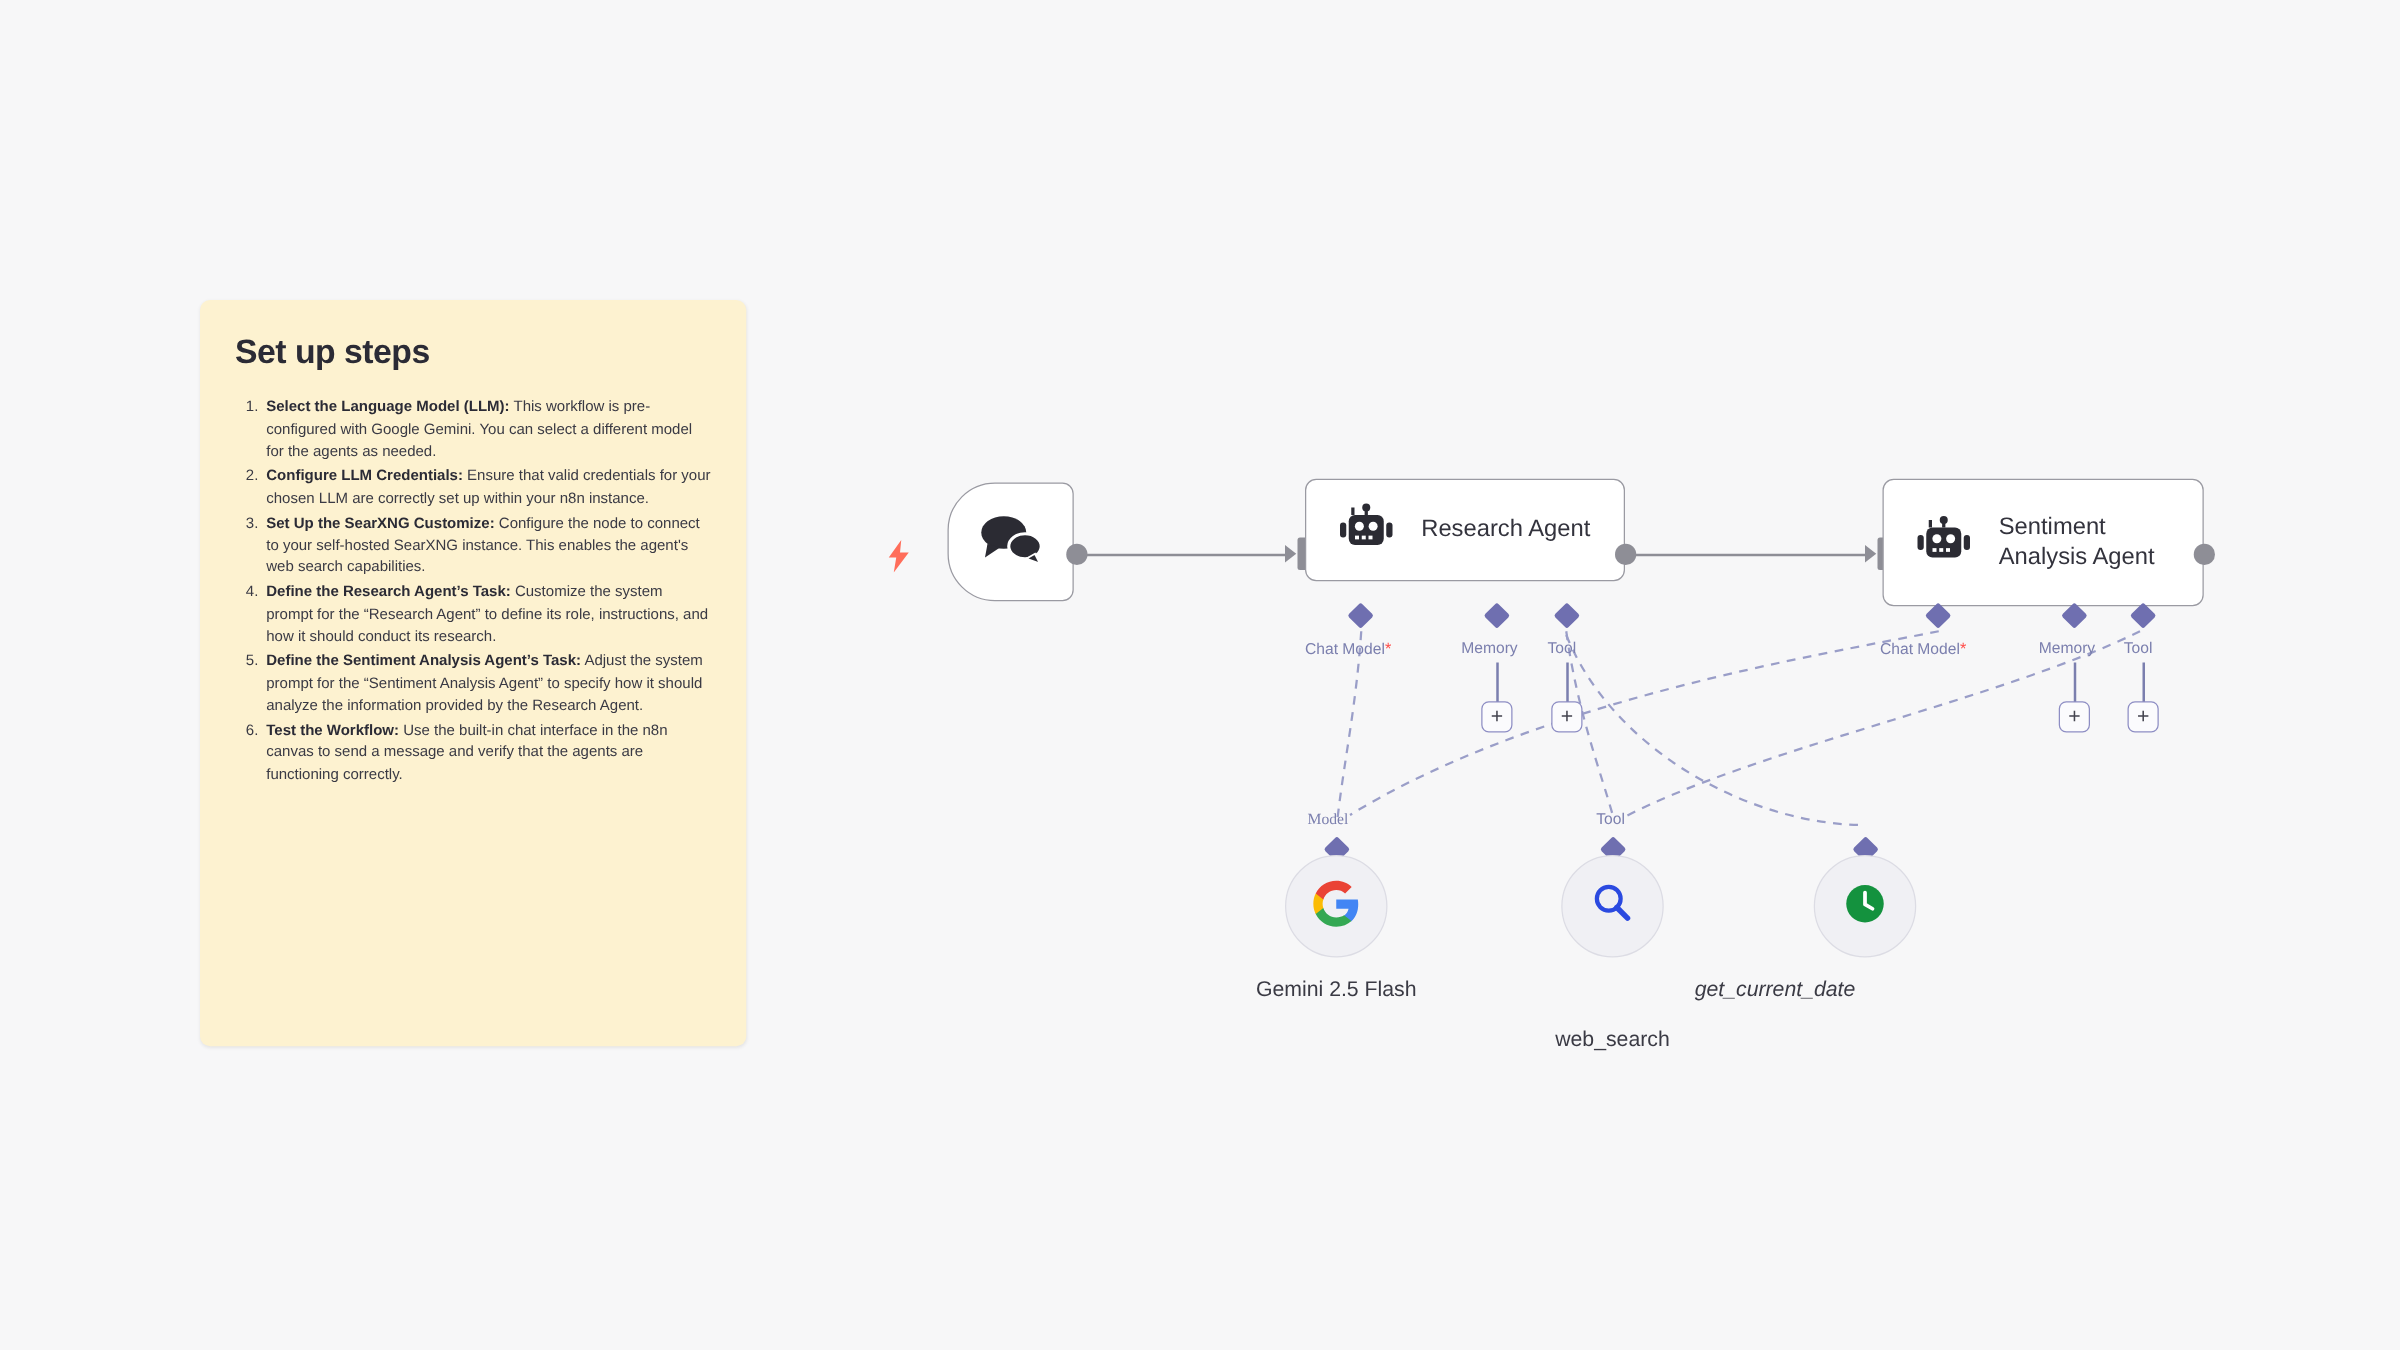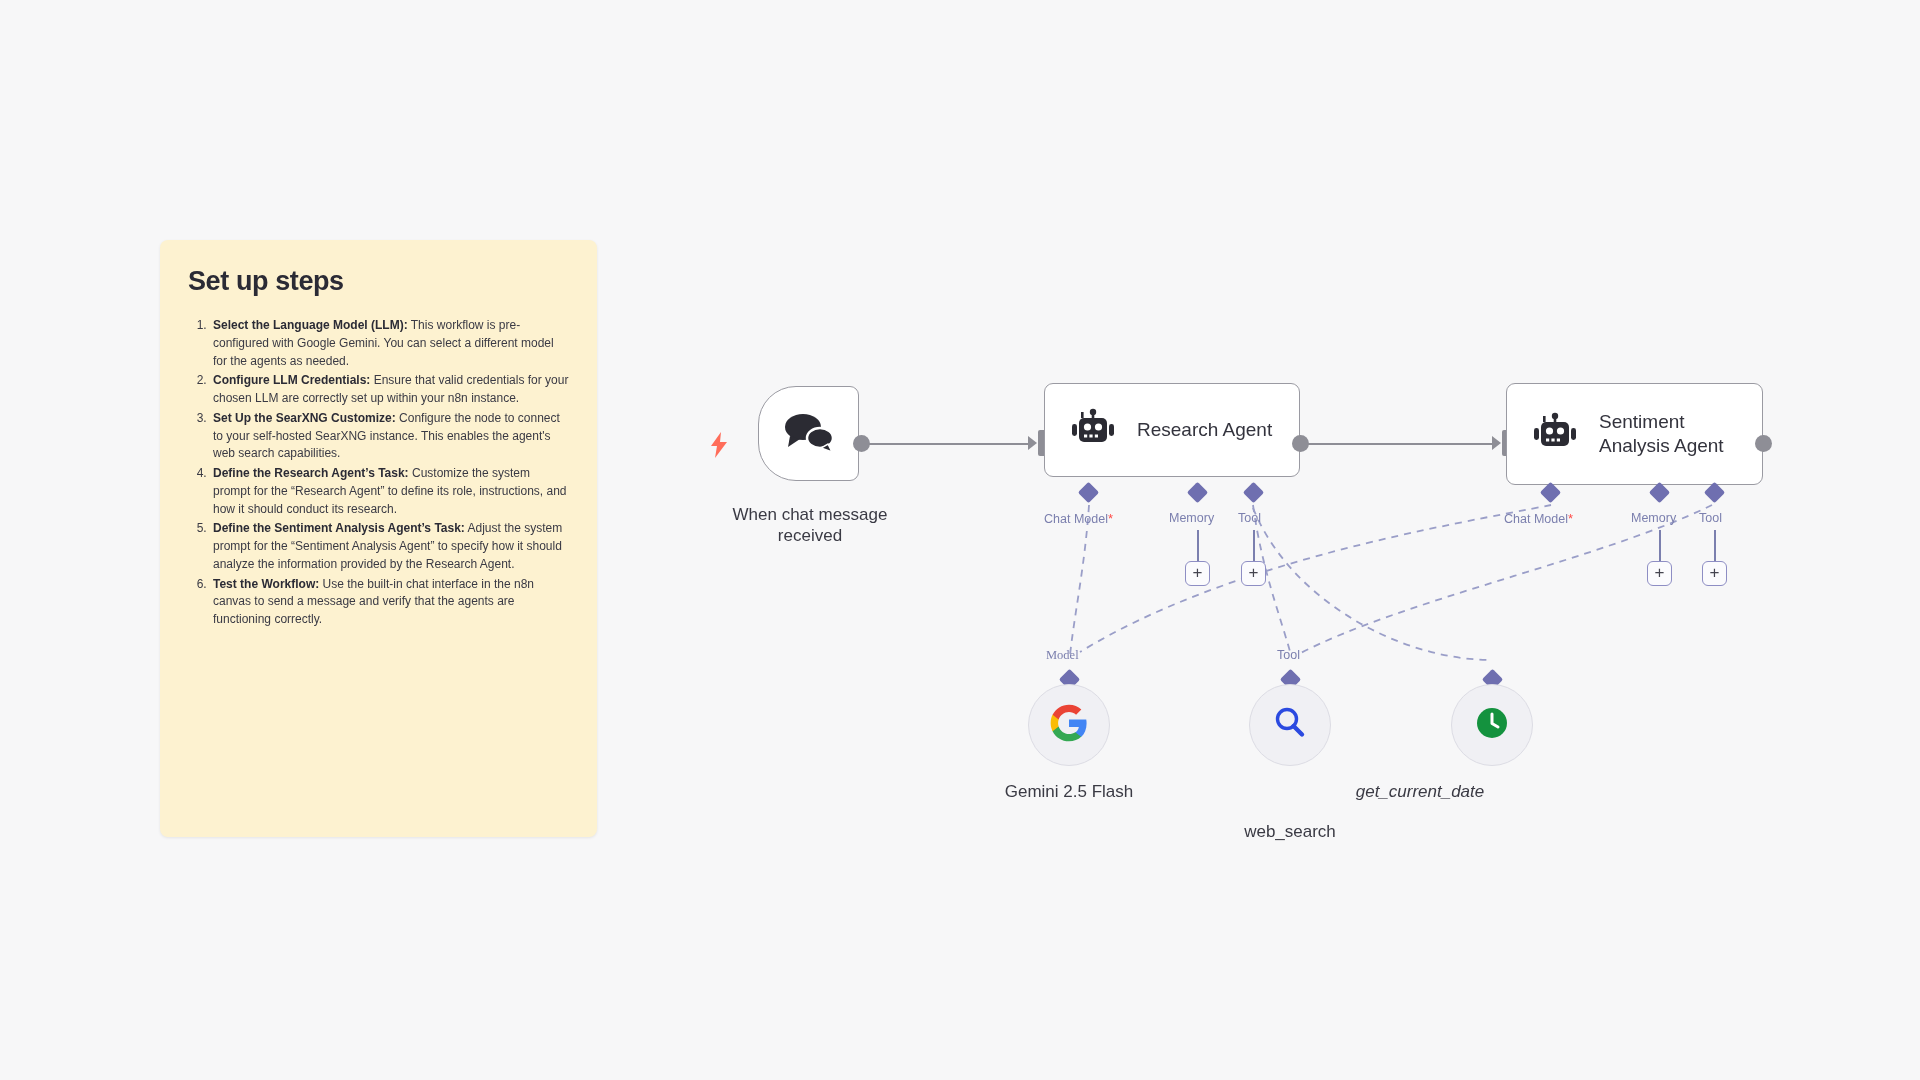--- a/index.html
+++ b/index.html
@@ -178,29 +178,26 @@
   <div class="trigger-node" style="left:758px; top:386px; width:101px; height:95px;">
     <span>
       <svg width="54" height="42" viewBox="0 0 54 42">
         <ellipse cx="21" cy="16" rx="18" ry="13" fill="#2b2b33"></ellipse>
         <path d="M8 25 L6 36 L18 28 Z" fill="#2b2b33"></path>
         <ellipse cx="38" cy="27" rx="13" ry="10" fill="#2b2b33" stroke="#fff" stroke-width="2.5"></ellipse>
         <path d="M46 33 L50 41 L39 37 Z" fill="#2b2b33" stroke="#fff" stroke-width="1.5"></path>
       </svg>
     </span>
   </div>
-  <div class="node-label" style="left:700px; top:504px; width:220px;">
-    <span>When chat message received</span>
-  </div>
   <div class="dot-out" style="left:853px; top:435px;"></div>
   <div class="wire" style="left:868px; top:443px; width:165px;"></div>
   <div class="arrow-in" style="left:1028px; top:436px;"></div>
   <div class="rect-in" style="left:1038px; top:430px;"></div>
 
-  <div class="agent-node" style="left:1044px; top:383px; width:256px; height:94px;">
+  <div class="agent-node" style="left:1044px; top:383px; width:256px; height:82px;">
     <span>
       <svg width="44" height="40" viewBox="0 0 44 40">
         <rect x="10" y="4" width="2.6" height="6" fill="#2b2b33"></rect>
         <circle cx="22" cy="4" r="3.2" fill="#2b2b33"></circle>
         <rect x="20.7" y="5" width="2.6" height="5" fill="#2b2b33"></rect>
         <rect x="8" y="10" width="28" height="24" rx="5" fill="#2b2b33"></rect>
         <rect x="1" y="16" width="5" height="12" rx="2.4" fill="#2b2b33"></rect>
         <rect x="38" y="16" width="5" height="12" rx="2.4" fill="#2b2b33"></rect>
         <circle cx="16.5" cy="19" r="3.6" fill="#fff"></circle>
         <circle cx="27.5" cy="19" r="3.6" fill="#fff"></circle>

